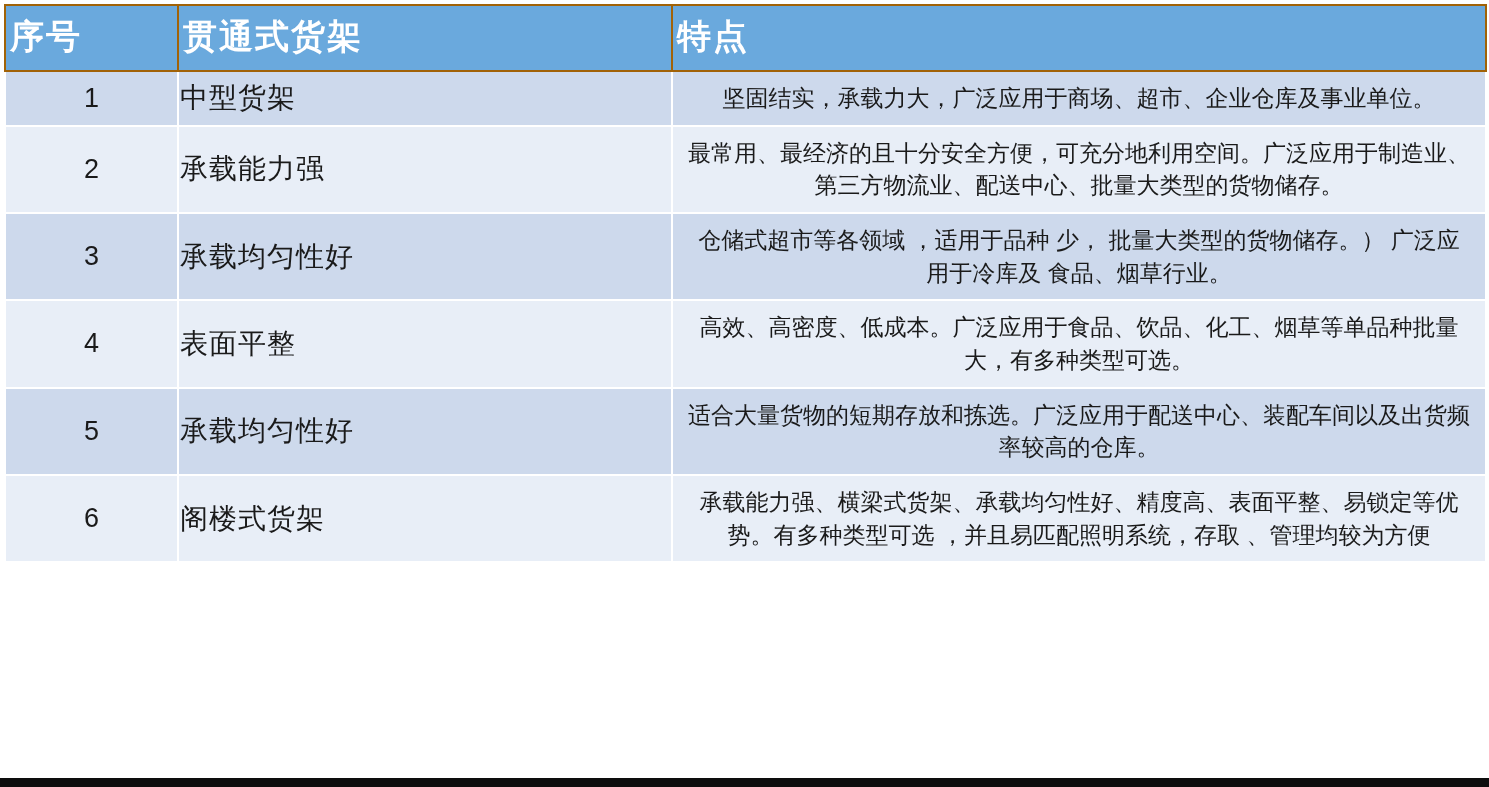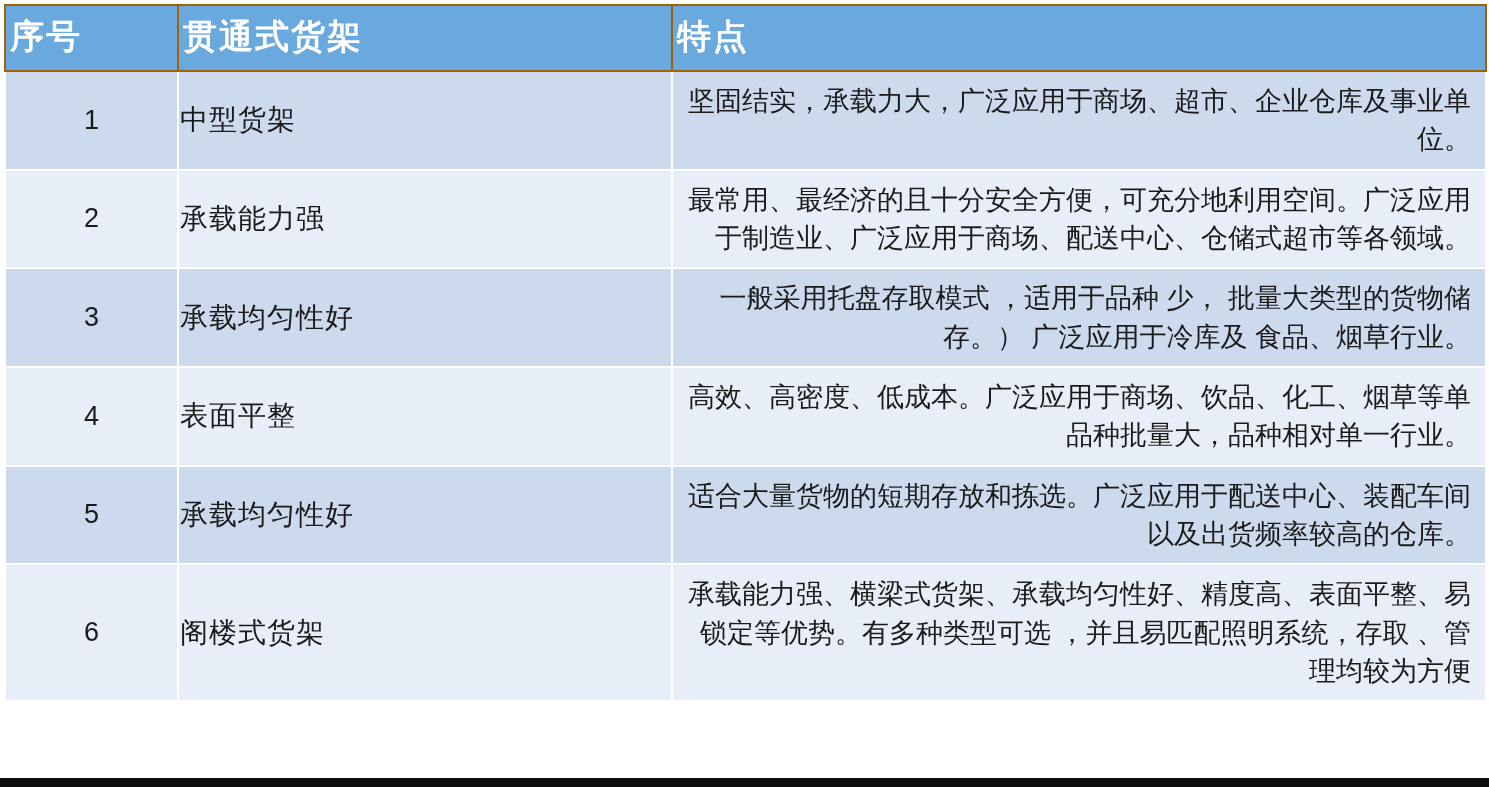--- a/index.html
+++ b/index.html
@@ -56,24 +56,24 @@
   td.cell-no {
     text-align: center;
     font-size: 27px;
   }
   td.cell-type {
     text-align: left;
     font-size: 28px;
     letter-spacing: 1px;
   }
   td.cell-feat {
-    text-align: right;
+    text-align: center;
     padding: 10px 14px 10px 14px;
     line-height: 1.42;
-    font-size: 27px;
+    font-size: 23px;
   }
   .footer-bar {
     position: absolute;
     left: 0;
     bottom: 0;
     width: 1489px;
     height: 13px;
     background: #0d0d0d;
   }
   .edge-left {
@@ -107,31 +107,31 @@
     </thead>
     <tbody>
       <tr class="row-odd">
         <td class="cell-no">1</td>
         <td class="cell-type">中型货架</td>
         <td class="cell-feat">坚固结实，承载力大，广泛应用于商场、超市、企业仓库及事业单位。</td>
       </tr>
       <tr class="row-even">
         <td class="cell-no">2</td>
         <td class="cell-type">承载能力强</td>
-        <td class="cell-feat">最常用、最经济的且十分安全方便，可充分地利用空间。广泛应用于制造业、广泛应用于商场、配送中心、仓储式超市等各领域。</td>
+        <td class="cell-feat">最常用、最经济的且十分安全方便，可充分地利用空间。广泛应用于制造业、第三方物流业、配送中心、批量大类型的货物储存。</td>
       </tr>
       <tr class="row-odd">
         <td class="cell-no">3</td>
         <td class="cell-type">承载均匀性好</td>
-        <td class="cell-feat">一般采用托盘存取模式 ，适用于品种 少， 批量大类型的货物储存。） 广泛应用于冷库及 食品、烟草行业。</td>
+        <td class="cell-feat">仓储式超市等各领域 ，适用于品种 少， 批量大类型的货物储存。） 广泛应用于冷库及 食品、烟草行业。</td>
       </tr>
       <tr class="row-even">
         <td class="cell-no">4</td>
         <td class="cell-type">表面平整</td>
-        <td class="cell-feat">高效、高密度、低成本。广泛应用于商场、饮品、化工、烟草等单品种批量大，品种相对单一行业。</td>
+        <td class="cell-feat">高效、高密度、低成本。广泛应用于食品、饮品、化工、烟草等单品种批量大，有多种类型可选。</td>
       </tr>
       <tr class="row-odd">
         <td class="cell-no">5</td>
         <td class="cell-type">承载均匀性好</td>
         <td class="cell-feat">适合大量货物的短期存放和拣选。广泛应用于配送中心、装配车间以及出货频率较高的仓库。</td>
       </tr>
       <tr class="row-even">
         <td class="cell-no">6</td>
         <td class="cell-type">阁楼式货架</td>
         <td class="cell-feat">承载能力强、横梁式货架、承载均匀性好、精度高、表面平整、易锁定等优势。有多种类型可选 ，并且易匹配照明系统，存取 、管理均较为方便</td>

